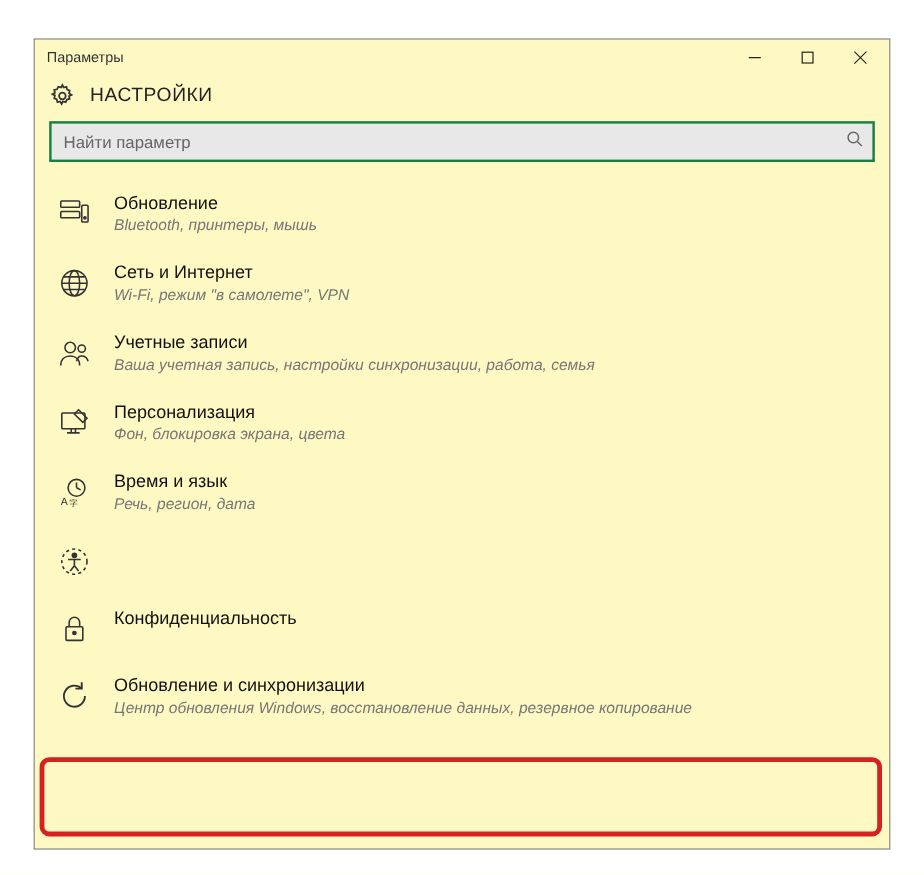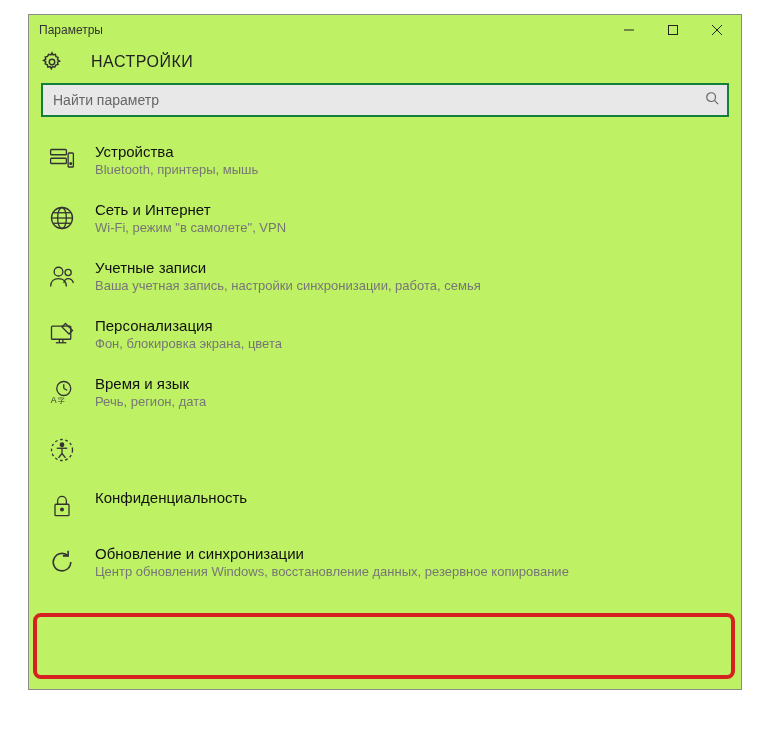--- a/index.html
+++ b/index.html
@@ -1,36 +1,36 @@
 <!DOCTYPE html>
 <html><head>
 <meta charset="utf-8">
 <style>
 * { margin:0; padding:0; box-sizing:border-box; font-family:"Segoe UI",Arial,sans-serif; }
 body { background:#fff; width:770px; height:729px; overflow:hidden; }
-.frame { position:absolute; left:28px; top:14px; width:714px; height:676px; border:1px solid #8a8a8a; background:#bef264; }
+.frame { position:absolute; left:28px; top:32px; width:714px; height:676px; border:1px solid #8a8a8a; background:#fef9c3; }
 .titlebar { height:30px; display:flex; align-items:center; justify-content:space-between; padding:0 2px 0 10px; }
 .titlebar-text { font-size:12px; color:#333; }
 .winbtns { display:flex; }
 .winbtn { width:44px; height:30px; display:flex; align-items:center; justify-content:center; font-size:13px; color:#222; }
 .winbtn svg { display:block; }
-.header { display:flex; align-items:center; padding:6px 12px 8px 12px; gap:28px; }
+.header { display:flex; align-items:center; padding:6px 12px 8px 12px; gap:12px; }
 .gear { width:22px; height:22px; color:#333; }
 .page-title { font-size:16px; letter-spacing:0.5px; color:#222; font-weight:400; }
 .searchwrap { margin:2px 12px 10px 12px; position:relative; }
 .searchbox { width:100%; height:34px; border:2px solid #15803d; background:#e8e8e8; padding:0 32px 0 10px; font-size:14px; color:#333; outline:none; }
 .searchbox::placeholder { color:#666; }
 .searchicon { position:absolute; right:10px; top:50%; transform:translateY(-50%); color:#666; }
 .list { padding:4px 0 0 0; }
 .item { display:flex; align-items:flex-start; padding:12px 12px 12px 18px; gap:18px; }
 .itemicon { width:30px; height:30px; flex-shrink:0; color:#333; display:flex; align-items:center; justify-content:center; margin-top:2px; }
 .itemicon svg { width:28px; height:28px; }
 .itemtext { display:flex; flex-direction:column; gap:2px; }
 .item-title { font-size:15px; color:#111; }
-.item-desc { font-size:13px; color:#767676; }
+.item-desc { font-size:13px; color:#767676;font-style:italic; }
 .highlight { position:absolute; left:4px; right:6px; border:4px solid #d62121; border-radius:8px; pointer-events:none; }
 </style>
 </head>
 <body>
 
 <div class="frame">
 
   <div class="titlebar">
     <span class="titlebar-text">Параметры</span>
     <div class="winbtns">
@@ -78,21 +78,21 @@
     <div class="item">
       <span class="itemicon">
         <svg viewBox="0 0 32 32" fill="none" stroke="currentColor" stroke-width="1.5">
             <rect x="3" y="4" width="18" height="6" rx="1"></rect>
             <rect x="3" y="14" width="18" height="6" rx="1"></rect>
             <rect x="23" y="8" width="6" height="16" rx="1"></rect>
             <circle cx="26" cy="20" r="1" fill="currentColor"></circle>
           </svg>
       </span>
       <div class="itemtext">
-        <span class="item-title">Устройства</span>
+        <span class="item-title">Обновление</span>
         <span class="item-desc">Bluetooth, принтеры, мышь</span>
       </div>
     </div>
 
     <div class="item">
       <span class="itemicon">
         <svg viewBox="0 0 32 32" fill="none" stroke="currentColor" stroke-width="1.5">
             <circle cx="16" cy="16" r="12"></circle>
             <ellipse cx="16" cy="16" rx="5" ry="12"></ellipse>
             <line x1="4" y1="16" x2="28" y2="16"></line>

